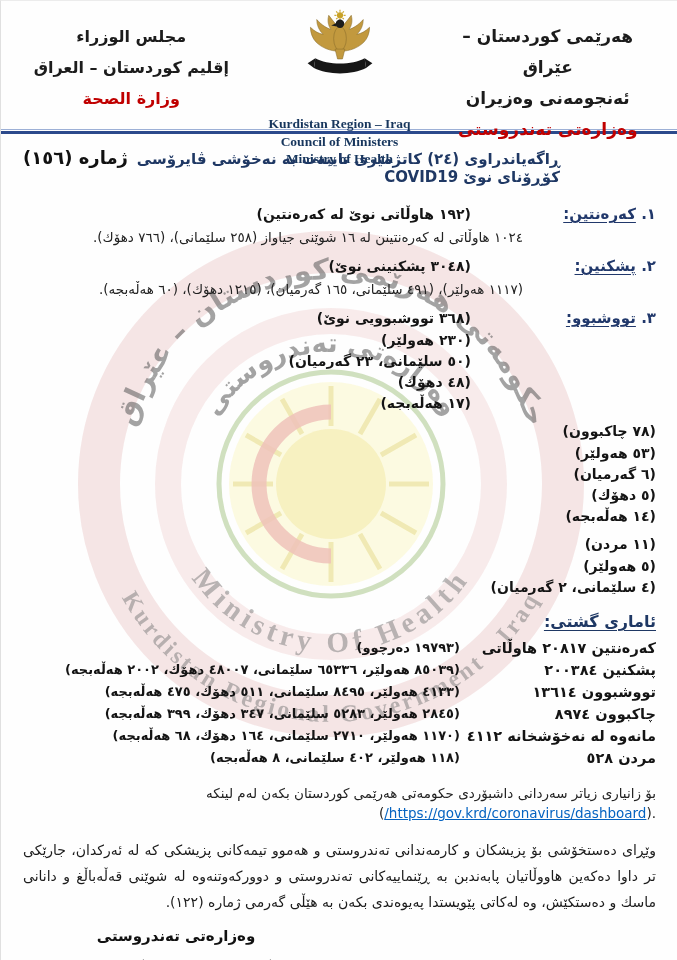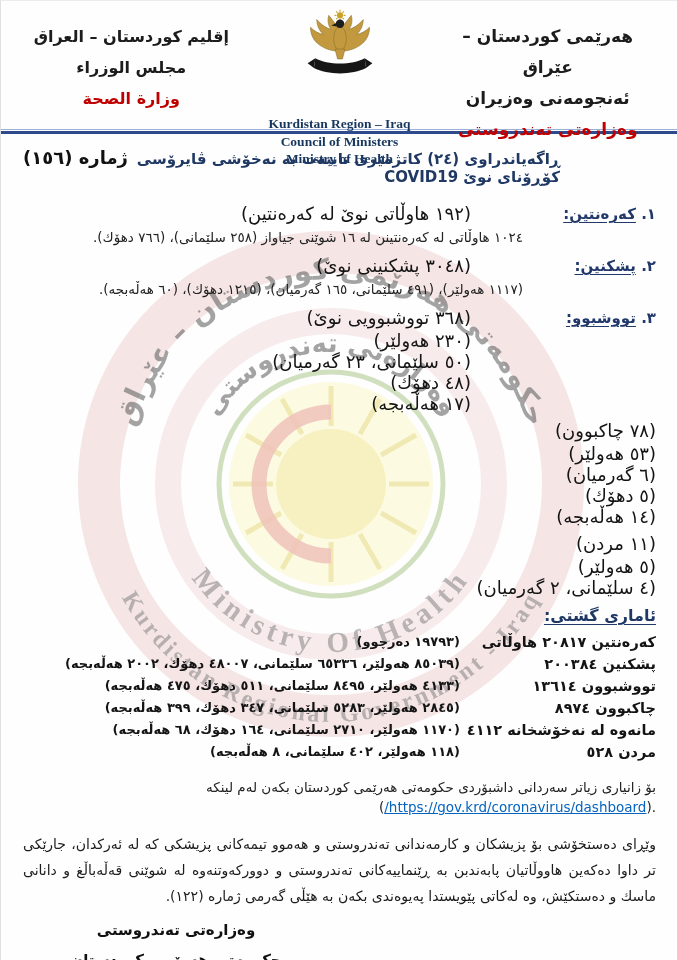--- a/index.html
+++ b/index.html
@@ -29,27 +29,27 @@
   
   .title-row{display:flex;align-items:baseline;margin-top:13px;}
   .doc-title{font-size:15px;font-weight:bold;color:#1f3864;margin-right:96px;}
   .doc-number{margin-right:auto;font-size:18px;font-weight:bold;color:#111;white-space:nowrap;}
 
   
   .items{margin-top:16px;}
   .item{display:grid;grid-template-columns:185px 1fr;margin-bottom:5px;}
   .item-head{font-size:15px;font-weight:bold;color:#21386b;line-height:24px;white-space:nowrap;}
   .item-head .h{ text-decoration:underline;text-underline-offset:3px;}
-  .item-vals{font-size:18px;font-weight:normal;color:#141414;line-height:24px;}
+  .item-vals{font-size:14px;font-weight:bold;color:#141414;line-height:24px;}
   .item-vals .sub{line-height:21px;}
   .item-detail{grid-column:1 / span 2;font-size:13.5px;font-weight:normal;color:#222;
                line-height:23px;padding-left:20px;padding-right:133px;}
 
   
-  .summary{margin-top:8px;}
+  .summary{margin-top:14px;}
   .summary-heading{font-size:16px;font-weight:bold;color:#1f3864;
                    text-decoration:underline;text-underline-offset:3px;margin-bottom:6px;}
   .sum-row{display:grid;grid-template-columns:196px 1fr;line-height:22px;}
   .sum-label{font-size:14.5px;font-weight:bold;color:#141414;white-space:nowrap;}
   .sum-val{font-size:13px;font-weight:bold;color:#141414;}
 
   
   .link-line{margin-top:14px;font-size:13.5px;color:#222;line-height:20px;}
   .url-wrap{direction:ltr;unicode-bidi:isolate;white-space:nowrap;}
   .url{color:#0563c1;text-decoration:underline;}
@@ -145,22 +145,22 @@
           </g>
         </svg>
         <div class="hdr-en">
           <div>Kurdistan Region – Iraq</div>
           <div>Council of Ministers</div>
           <div>Ministry of Health</div>
         </div>
       </div>
 
       <div class="hdr-col hdr-ar">
+        <div>مجلس الوزراء</div>
         <div>إقليم كوردستان – العراق</div>
-        <div>مجلس الوزراء</div>
         <div class="hdr-red">وزارة الصحة</div>
       </div>
     </header>
 
     <div class="rule"></div>
 
     <div class="title-row">
       <div class="doc-title">ڕاگەیاندراوی (٢٤) کاتژمێری تایبەت بە نەخۆشی ڤایرۆسی کۆڕۆنای نوێ COVID19</div>
       <div class="doc-number">ژماره (١٥٦)</div>
     </div>

